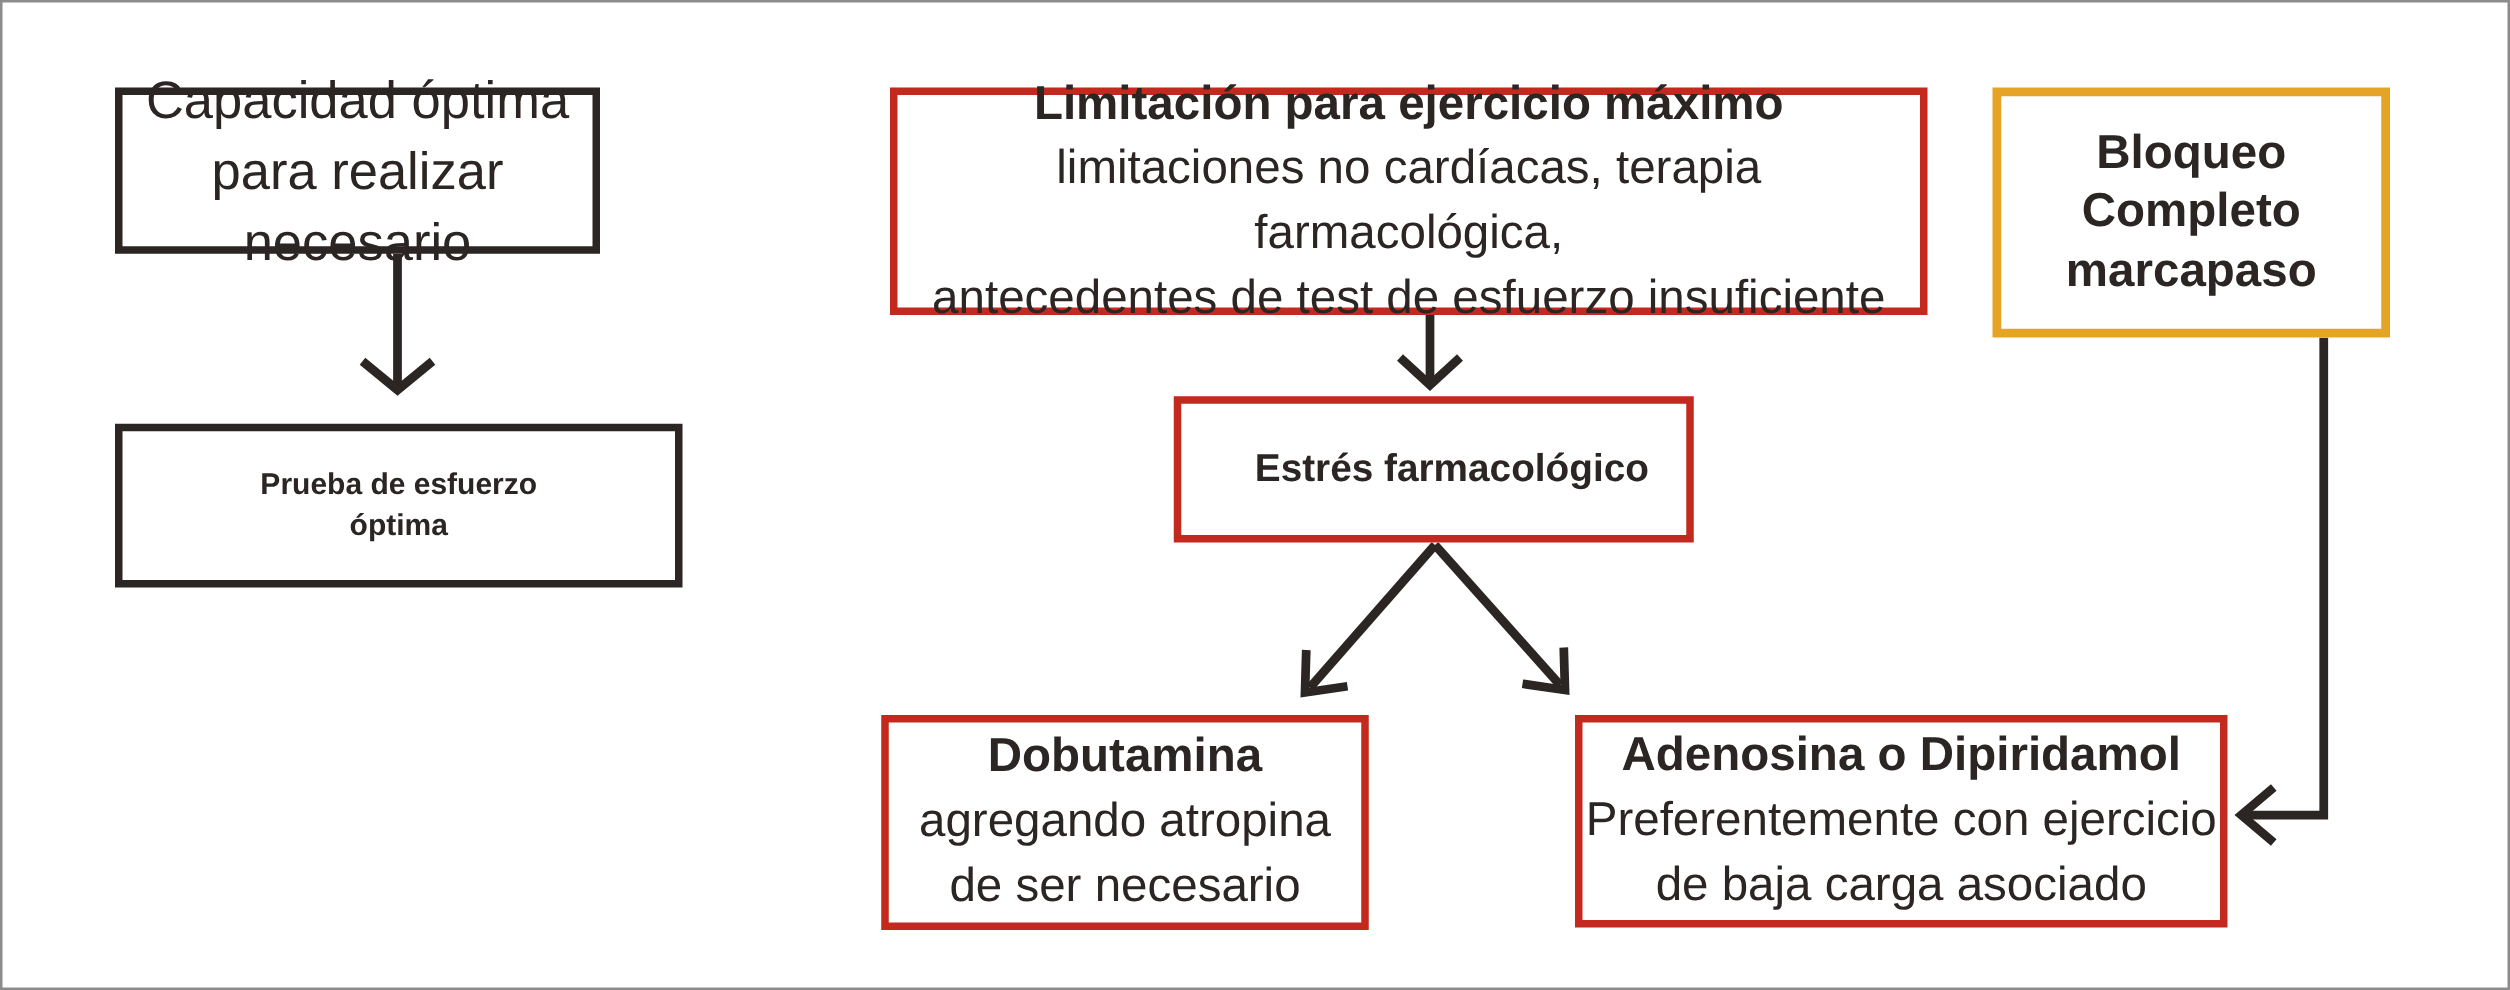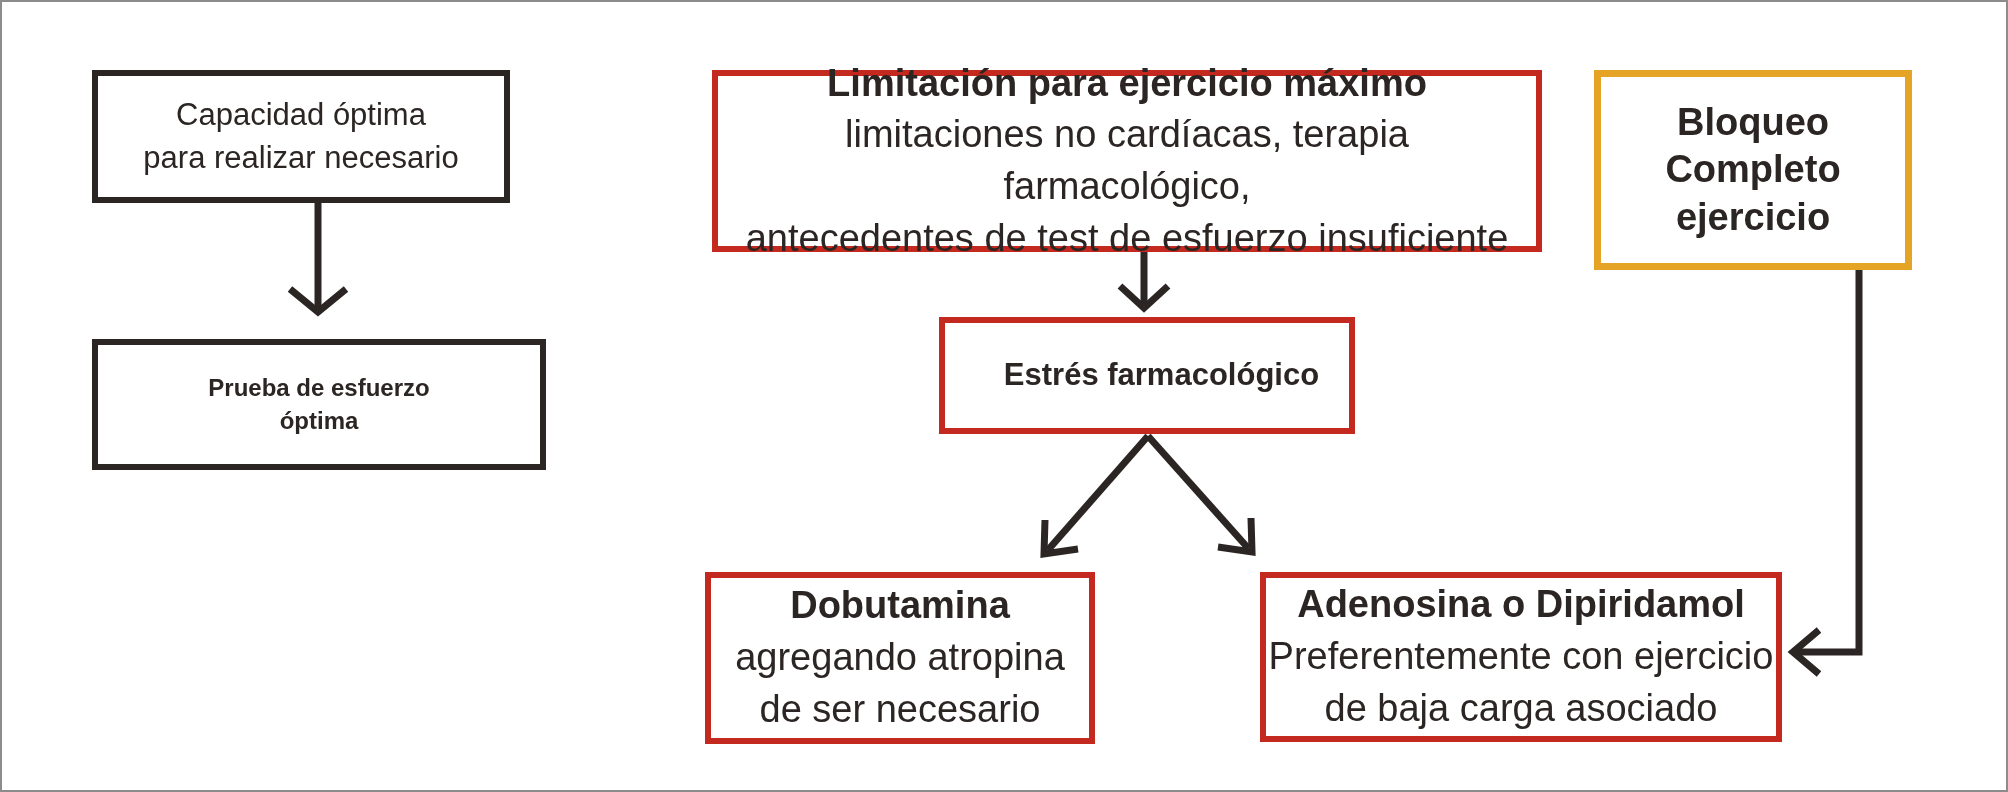--- a/index.html
+++ b/index.html
@@ -38,21 +38,21 @@
     text-align: center;
     font-size: 38px;
     line-height: 1.36;
   }
   .box.black  { border: 6px solid var(--black-border, #2b2523); }
   .box.red    { border: 6px solid var(--red-border, #c3291e); }
   .box.orange { border: 7px solid var(--orange-border, #e6a427); }
   .box .title { font-weight: bold; }
   .box.allbold { font-weight: bold; }
 
-  .box-capacity   { left: 90px;   top: 68px;  width: 418px; height: 133px; font-size: 31px; }
+  .box-capacity   { left: 90px;   top: 68px;  width: 388px; height: 133px; font-size: 42px; }
   .box-max-test   { left: 90px;   top: 337px; width: 454px; height: 131px; font-size: 24px; }
   .box-limitation { left: 710px;  top: 68px;  width: 830px; height: 182px; }
   .box-stress     { left: 937px;  top: 315px; width: 416px; height: 117px; font-size: 31px; padding-left: 29px; }
   .box-dobutamine { left: 703px;  top: 570px; width: 390px; height: 172px; }
   .box-adenosine  { left: 1258px; top: 570px; width: 522px; height: 170px; }
   .box-lbbb       { left: 1592px; top: 68px;  width: 318px; height: 200px; line-height: 1.25; }
 </style>
 </head>
 <body>
 
@@ -91,27 +91,27 @@
     <div>para realizar necesario</div>
   </div>
 
   <div class="box black allbold box-max-test">
     <div>Prueba de esfuerzo</div>
     <div>óptima</div>
   </div>
 
   <div class="box red box-limitation">
     <div class="title">Limitación para ejercicio máximo</div>
-    <div>limitaciones no cardíacas, terapia farmacológico,</div>
+    <div>limitaciones no cardíacas, terapia farmacológica,</div>
     <div>antecedentes de test de esfuerzo insuficiente</div>
   </div>
 
   <div class="box orange allbold box-lbbb">
     <div>Bloqueo Completo</div>
-    <div>ejercicio</div>
+    <div>marcapaso</div>
   </div>
 
   <div class="box red box-stress">
     <div class="title">Estrés farmacológico</div>
   </div>
 
   <div class="box red box-adenosine">
     <div class="title">Adenosina o Dipiridamol</div>
     <div>Preferentemente con ejercicio</div>
     <div>de baja carga asociado</div>

